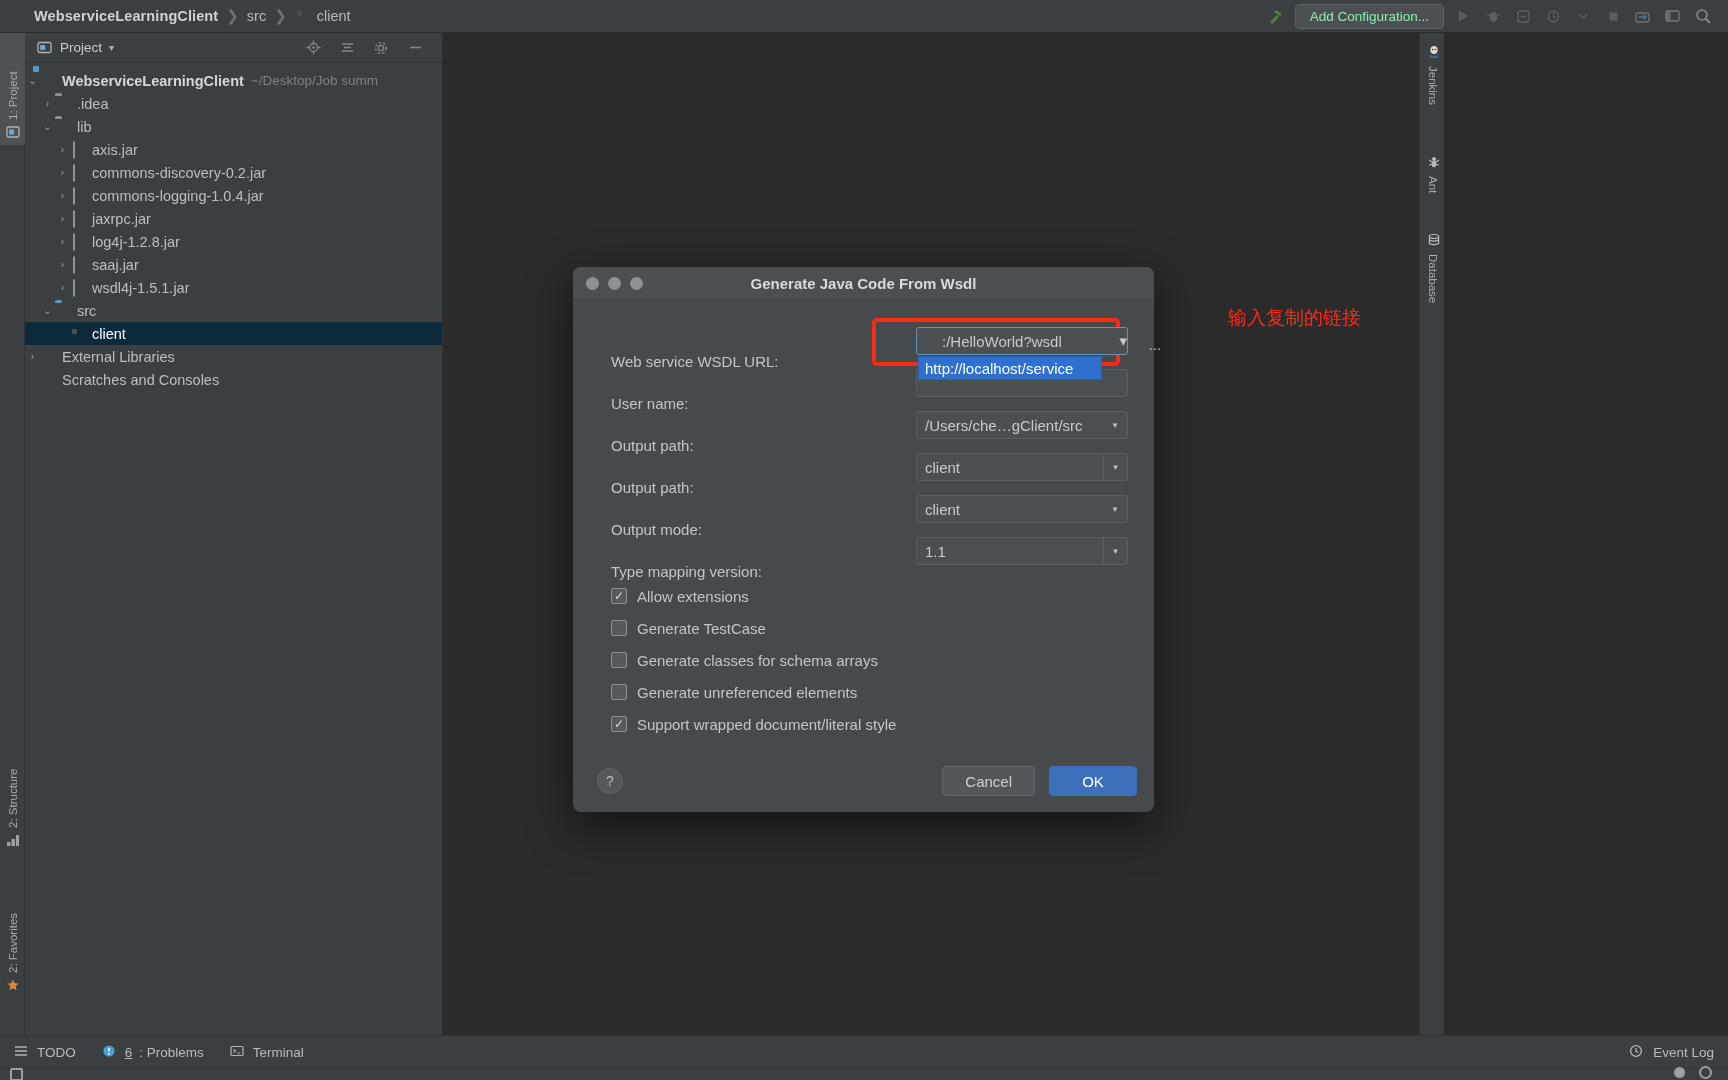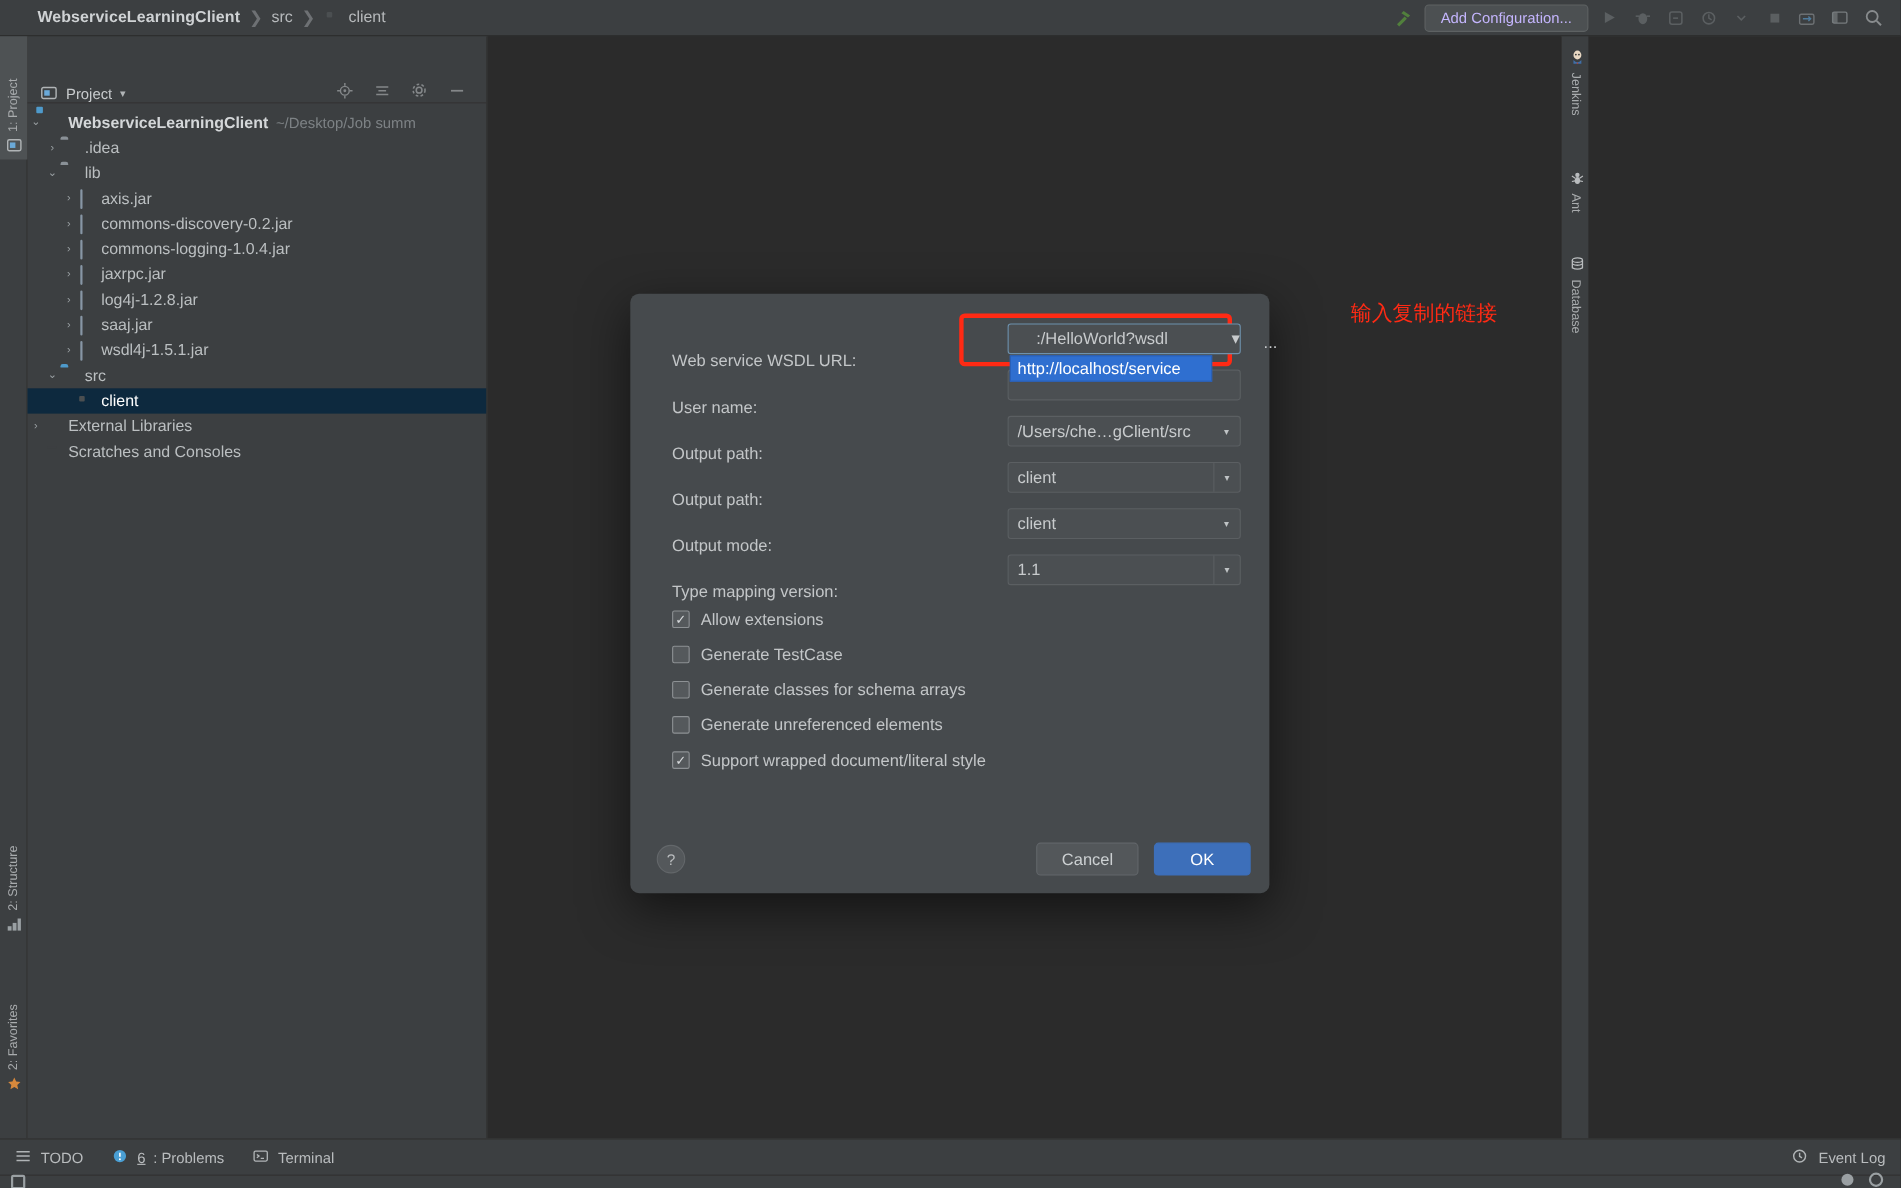--- a/index.html
+++ b/index.html
@@ -20,21 +20,21 @@
   }
   .crumbs { display: flex; align-items: center; padding-left: 34px; gap: 8px; }
   .crumb-proj { color: #cfd2d4; font-size: 14.5px; font-weight: bold; letter-spacing: .1px; }
   .crumb-sep { color: #6e7174; font-size: 15px; font-weight: 300; }
   .crumb { color: #b6b9bb; font-size: 14.5px; }
   .crumb-folder { display: inline-flex; align-items: center; gap: 6px; }
 
   .topright { margin-left: auto; display: flex; align-items: center; gap: 8px; padding-right: 14px; }
   .run-cfg {
     background: #4c5052; border: 1px solid #5e6263; border-radius: 4px;
-    color: #c4b5fd; font-size: 13.5px; padding: 2px 14px; height: 25px;
+    color: #86efac; font-size: 13.5px; padding: 2px 14px; height: 25px;
     display: flex; align-items: center;
   }
   .ticon { width: 22px; height: 22px; display: inline-flex; align-items: center; justify-content: center; opacity: .62; }
   .ticon.dim { opacity: .33; }
 
   
   .leftstrip {
     position: absolute; left: 0; top: 33px; width: 25px; height: 1002px;
     background: #3c3f41; border-right: 1px solid #323232;
   }
@@ -52,23 +52,22 @@
     position: absolute; right: 0; top: 33px; width: 25px; height: 1002px;
     background: #3c3f41; border-left: 1px solid #323232;
   }
 
   
   .project-panel {
     position: absolute; left: 25px; top: 33px; width: 418px; height: 1002px;
     background: #3c3f41; border-right: 1px solid #323232;
   }
   .panel-head {
-    height: 30px; display: flex; align-items: flex-end; padding: 0 16px 0 12px;
+    height: 30px; display: flex; align-items: center; padding: 0 16px 0 12px;
     border-bottom: 1px solid #323232;
-    margin-top: 31px;
   }
   .panel-title { color: #c8cbcd; font-size: 13.5px; display: flex; align-items: center; gap: 7px; }
   .panel-actions { margin-left: auto; display: flex; align-items: center; gap: 12px; }
 
   .tree { padding-top: 6px; font-size: 14.5px; }
   .trow {
     height: 23px; display: flex; align-items: center; color: #bbbfc1;
     white-space: nowrap; padding-right: 8px;
   }
   .trow.selected { background: #0d293e; color: #ffffff; }
@@ -501,20 +500,28 @@
           <span class="spacer"></span>
           <span class="ic"><span class="ic-scratch"></span></span>
           <span class="tlabel">Scratches and Consoles</span>
         </div>
       </div>
   </div>
 
   <div class="editor"></div>
 
   <div class="dlg">
+    <div class="dlg-title">
+      <div class="lights">
+        <span class="light"></span>
+        <span class="light"></span>
+        <span class="light"></span>
+      </div>
+      <div class="dlg-title-text">Generate Java Code From Wsdl</div>
+    </div>
 
     <div class="dlg-body">
 
       <div class="frow">
         <div class="flabel">Web service WSDL URL:</div>
         <div class="fctrl" style="position:relative">
           <div class="red-box"></div>
           <div class="cn-note">输入复制的链接</div>
           <div class="url-wrap">
             <div class="url-field">

